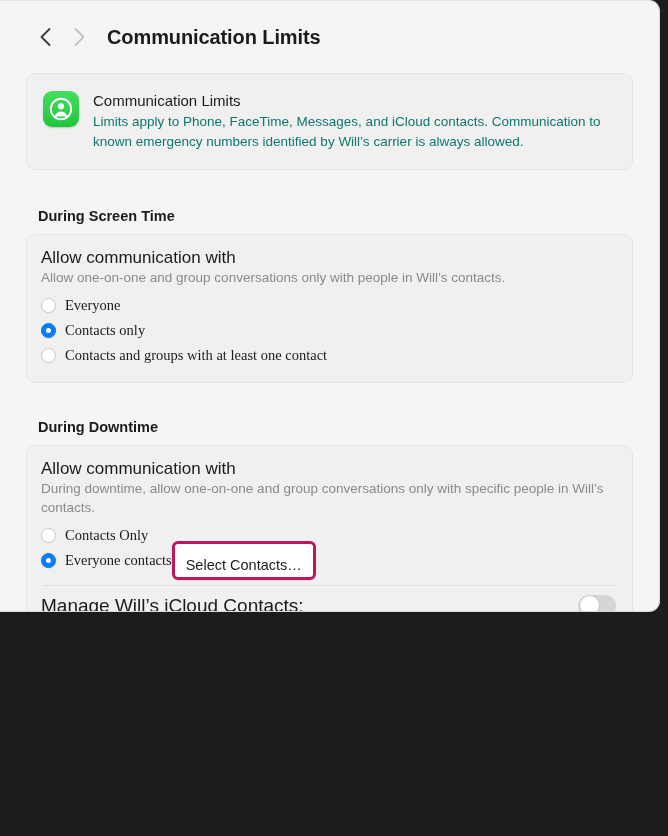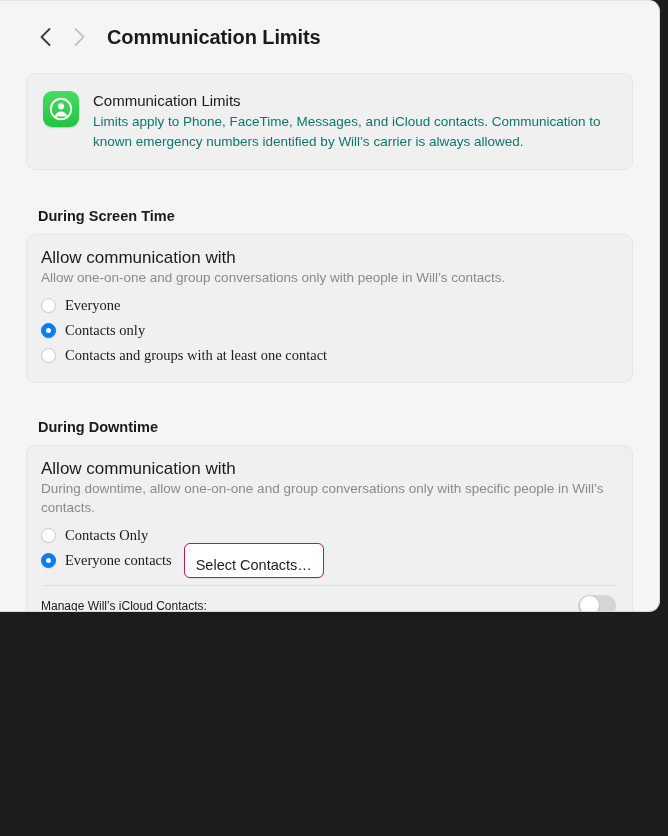--- a/index.html
+++ b/index.html
@@ -160,23 +160,22 @@
   }
   .radio-label {
     font-size: 14.5px;
     color: #1b1b1b;
     margin-left: 9px;
     white-space: nowrap;
     font-family: Liberation Serif, serif;
   }
 
   .push-button {
-    margin-left: 12px;
-    background: #ffffff;
-    border: 1px solid #be185d;
+    background: #ffffff;
+    border: 3px solid #be185d;
     border-radius: 6px;
     padding: 13px 11px 4px 11px;
     font-size: 14.5px;
     font-family: "Liberation Sans", sans-serif;
     color: #1b1b1b;
     box-shadow: 0 0.5px 1px rgba(0,0,0,0.08);
     cursor: default;
     white-space: nowrap;
   }
 
@@ -187,21 +186,21 @@
   }
 
   .toggle-row {
     display: flex;
     align-items: center;
     justify-content: space-between;
     height: 36px;
     margin-top: 2px;
   }
   .toggle-label {
-    font-size: 12px;
+    font-size: 19px;
     color: #1b1b1b;
   }
   .switch {
     width: 38px;
     height: 22px;
     border-radius: 11px;
     background: #d5d5d7;
     position: relative;
     flex: 0 0 auto;
     cursor: default;

